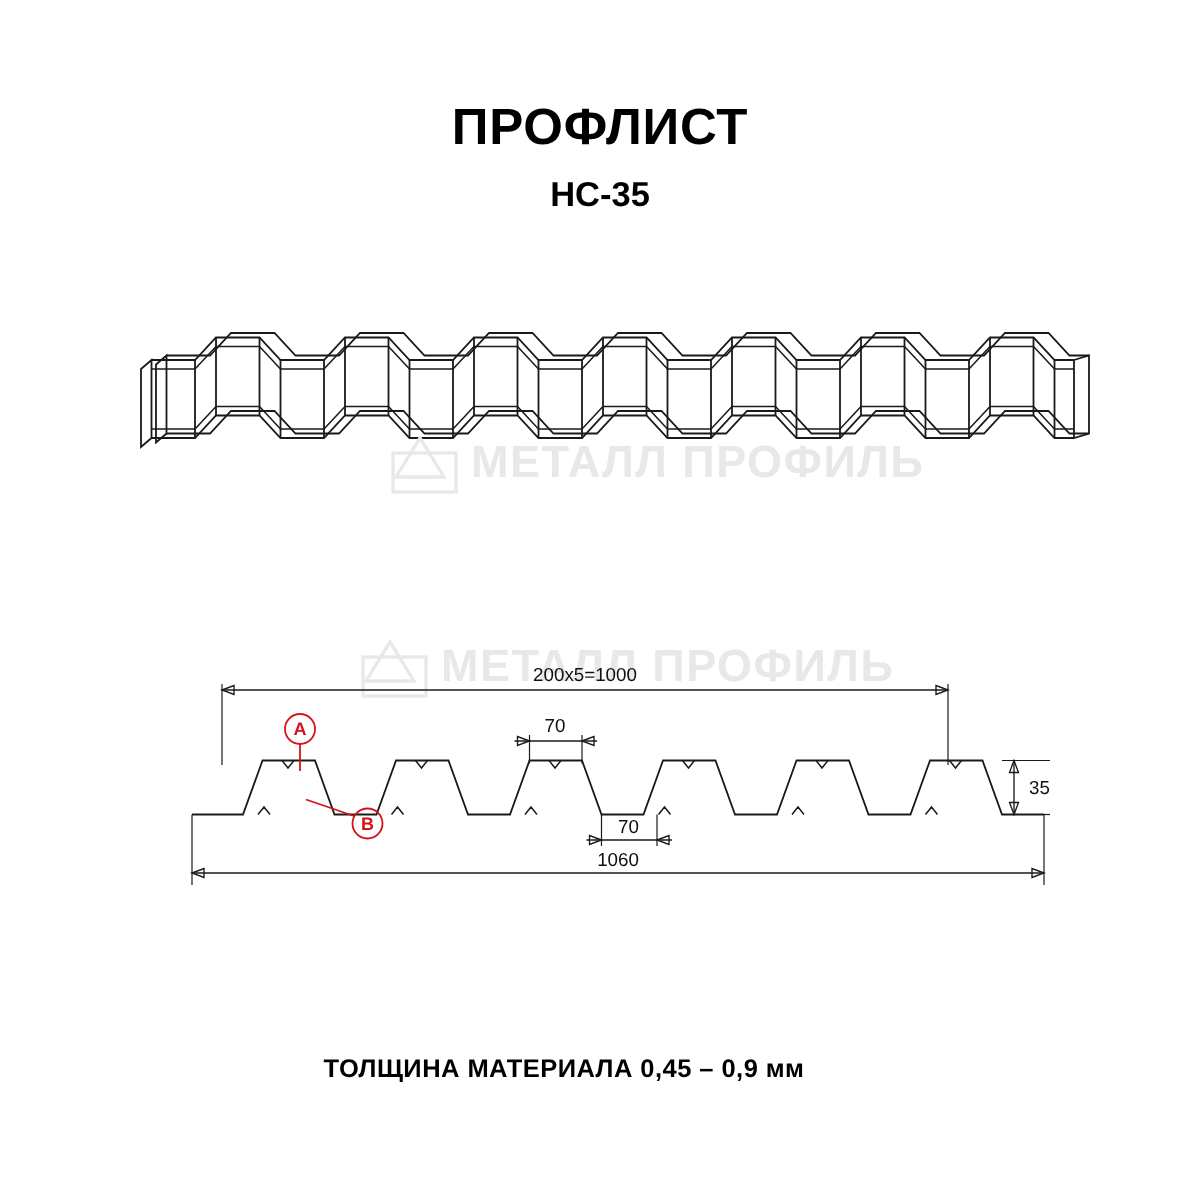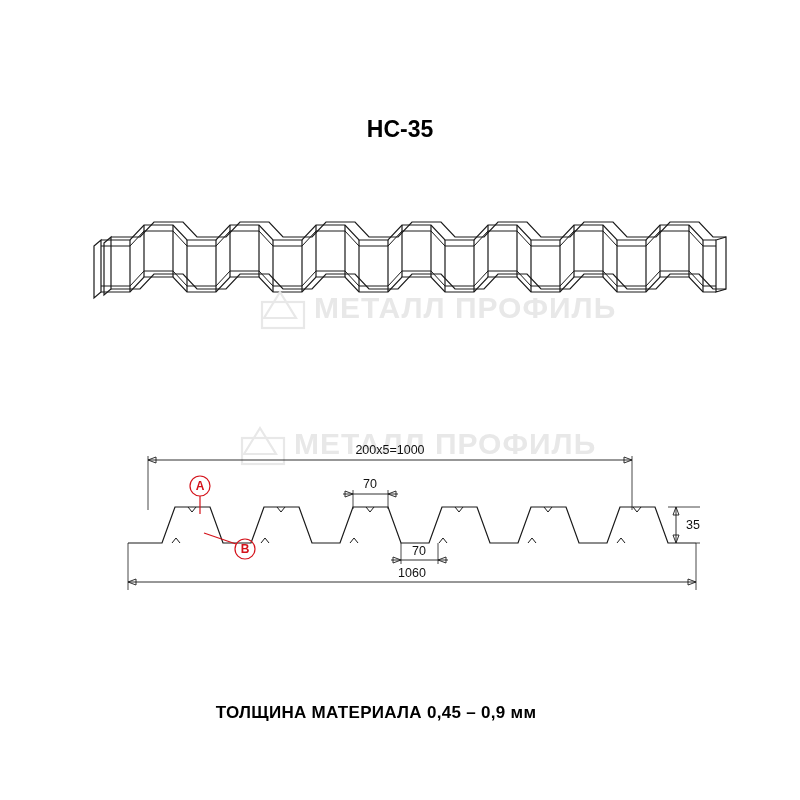--- a/index.html
+++ b/index.html
@@ -104,20 +104,21 @@
     fill: #e8e8e8;
     letter-spacing: 1px;
   }
   .wm-shape { fill: none; stroke: #e8e8e8; stroke-width: 2.2; }
 </style>
 </head>
 <body>
 
 <div class="page">
 
+  <div class="title">ПРОФЛИСТ</div>
   <div class="subtitle">НС-35</div>
 
   <div class="iso-wrap">
     <svg width="690" height="150" viewBox="0 0 690 150" aria-hidden="true">
       <g class="ln">
 
         <path d="M34 46 L41 40 L41 92 L34 98 Z"></path>
         <path d="M44 43 L51 37 L51 89 L44 95 Z"></path>
 
         <path d="M41 40

